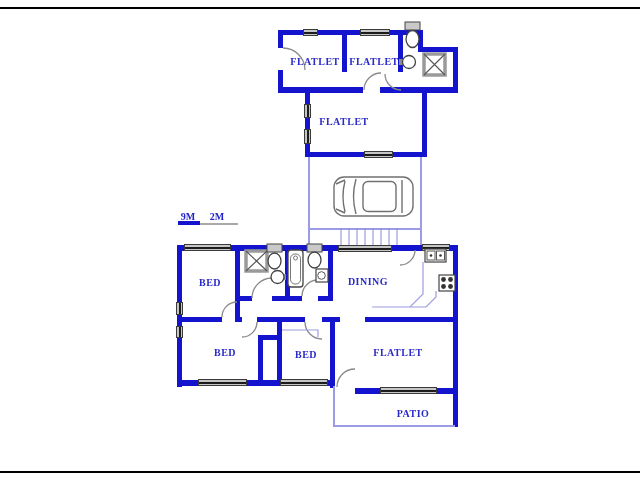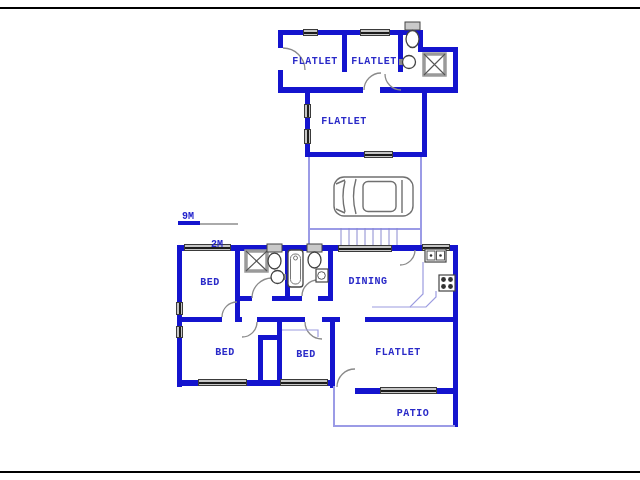--- a/index.html
+++ b/index.html
@@ -1,17 +1,17 @@
 <!DOCTYPE html>
 <html><head>
 <meta charset="utf-8">
 <style>
   html,body{margin:0;padding:0;background:#fff;}
   #stage{position:relative;width:640px;height:480px;background:#ffffff;overflow:hidden;
-         font-family:Liberation Mono, monospace;}
+         font-family:Liberation Serif, serif;}
   .frame{position:absolute;left:0;width:640px;height:2px;background:#000;}
   .w{position:absolute;background:#1414CE;}
   .t{position:absolute;background:#9B9BE6;}
   .winh{position:absolute;height:7px;box-sizing:border-box;border:1px solid #3a3a3a;
         background:linear-gradient(to bottom,#c6c6c6 0,#c6c6c6 2px,#1c1c1c 2px,#1c1c1c 4px,#c6c6c6 4px);}
   .winv{position:absolute;width:7px;box-sizing:border-box;border:1px solid #3a3a3a;
         background:linear-gradient(to right,#c6c6c6 0,#c6c6c6 2px,#1c1c1c 2px,#1c1c1c 4px,#c6c6c6 4px);}
   .lbl{position:absolute;transform:translate(-50%,-50%);font-weight:bold;font-size:10px;
        letter-spacing:.5px;color:#2A2AC8;white-space:nowrap;}
   .slbl{position:absolute;transform:translate(-50%,-50%);font-weight:bold;font-size:10px;
@@ -174,18 +174,18 @@
   <div class="lbl" style="left:344px;top:121px;">FLATLET</div>
   <div class="lbl" style="left:210px;top:282px;">BED</div>
   <div class="lbl" style="left:356px;top:281px;margin-left:12px;">DINING</div>
   <div class="lbl" style="left:225px;top:352px;">BED</div>
   <div class="lbl" style="left:306px;top:354px;">BED</div>
   <div class="lbl" style="left:398px;top:352px;">FLATLET</div>
   <div class="lbl" style="left:392px;top:413px;padding-left:42px;">PATIO</div>
 
   <div>
     <div class="slbl" style="left:188px;top:216px;">9M</div>
-    <div class="slbl" style="left:217px;top:216px;margin-top:28px;">2M</div>
+    <div class="slbl" style="left:217px;top:216px;">2M</div>
     <div style="position:absolute;left:178px;top:221px;width:22px;height:4px;background:#1414CE;"></div>
     <div style="position:absolute;left:200px;top:223px;width:38px;height:2px;background:#aaaaaa;"></div>
   </div>
 
 </div>
 
 </body></html>

